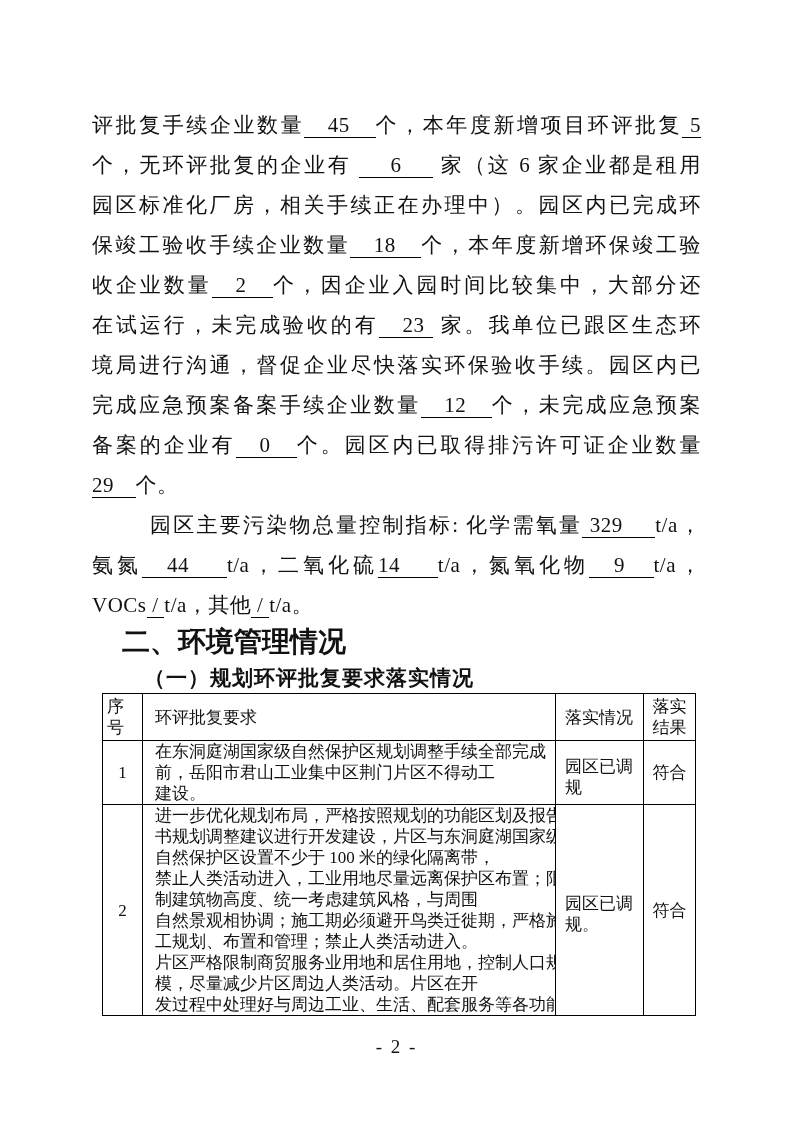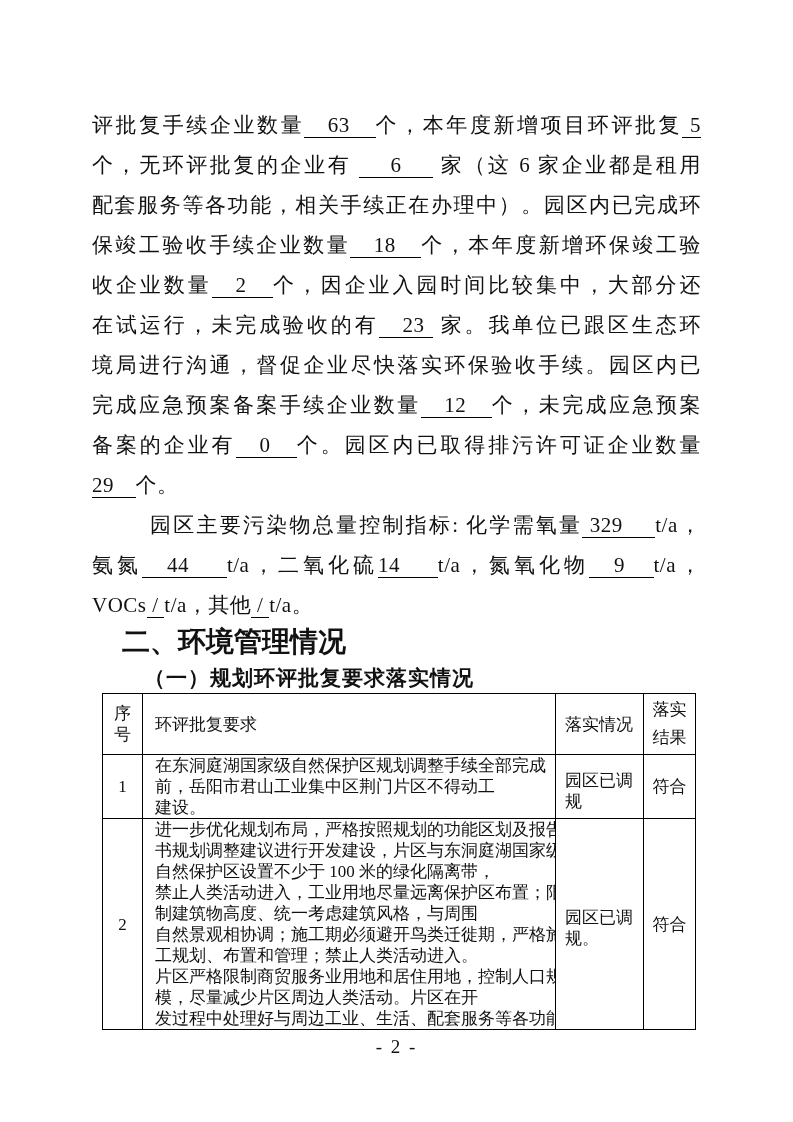--- a/index.html
+++ b/index.html
@@ -54,24 +54,24 @@
     border-collapse:collapse;
     table-layout:fixed;
     width:593px;
     font-size:17px;
   }
   table.review th, table.review td{
     border:1.7px solid #000;
     font-weight:normal;
     overflow:hidden;
   }
-  th.h-seq{ text-align:center; padding:2px 4px; line-height:21px; }
+  th.h-seq{ text-align:left; padding:2px 4px; line-height:21px; }
   th.h-req{ text-align:left; padding:2px 8px 2px 12px; line-height:21px; vertical-align:middle;}
   th.h-status{ text-align:left; padding:2px 4px 2px 9px; line-height:21px; vertical-align:middle;}
-  th.h-result{ padding:2px 4px; line-height:28px; }
+  th.h-result{ padding:2px 4px; line-height:21px; }
   td.c-num{ text-align:center; vertical-align:middle; padding:0; line-height:21px;}
   td.c-req{ vertical-align:top; padding:0 8px 0 12px; }
   td.c-status{ vertical-align:middle; padding:8px 6px 0 9px; line-height:21px; }
   td.c-result{ text-align:center; vertical-align:middle; padding:0; line-height:21px; }
   .tline{
     line-height:21px;
     height:21px;
     white-space:nowrap;
   }
   .footer{
@@ -83,23 +83,23 @@
     letter-spacing:2px;
   }
 </style>
 </head>
 <body>
 
 <div class="page">
   <div class="content">
 
     <div>
-      <div class="line j">评批复手续企业数量<span class="u">　63　</span>个，本年度新增项目环评批复<span class="u">&nbsp;5</span></div>
+      <div class="line j">评批复手续企业数量<span class="u">　45　</span>个，本年度新增项目环评批复<span class="u">&nbsp;5</span></div>
       <div class="line j">个，无环评批复的企业有&nbsp;<span class="u">　&nbsp;6&nbsp;　</span>&nbsp;家（这 6 家企业都是租用</div>
-      <div class="line j">配套服务等各功能，相关手续正在办理中）。园区内已完成环</div>
+      <div class="line j">园区标准化厂房，相关手续正在办理中）。园区内已完成环</div>
       <div class="line j">保竣工验收手续企业数量<span class="u">　18　</span>个，本年度新增环保竣工验</div>
       <div class="line j">收企业数量<span class="u">　2　</span>个，因企业入园时间比较集中，大部分还</div>
       <div class="line j">在试运行，未完成验收的有<span class="u">　23&nbsp;</span>&nbsp;家。我单位已跟区生态环</div>
       <div class="line j">境局进行沟通，督促企业尽快落实环保验收手续。园区内已</div>
       <div class="line j">完成应急预案备案手续企业数量<span class="u">　12　</span>个，未完成应急预案</div>
       <div class="line j">备案的企业有<span class="u">　0　</span>个。园区内已取得排污许可证企业数量</div>
       <div class="line"><span class="u">29　</span>个。</div>
     </div>
 
     <div>

